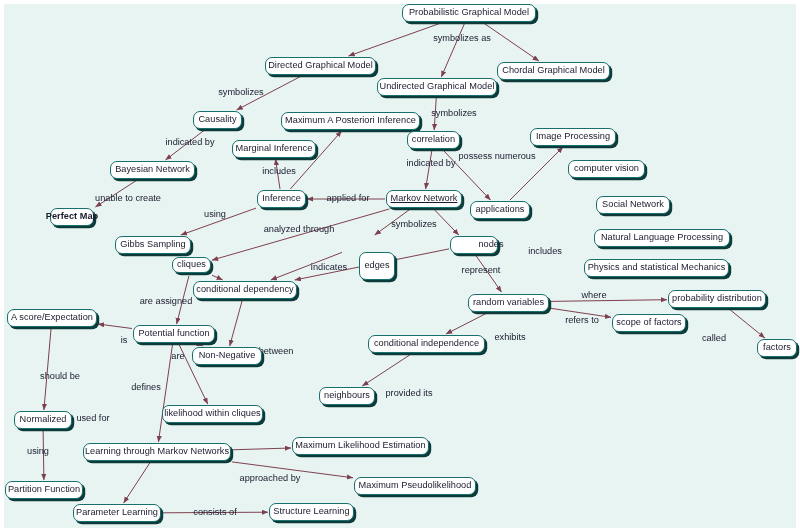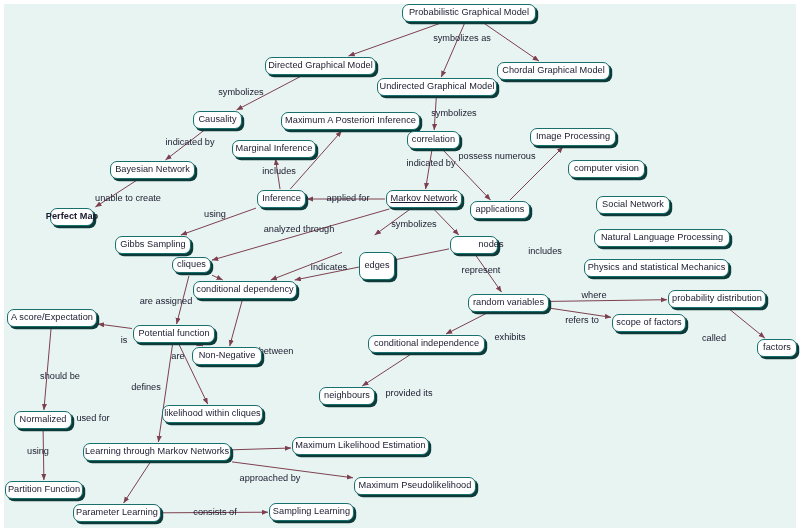--- a/index.html
+++ b/index.html
@@ -144,21 +144,21 @@
       <div class="node" style="left: 368px; top: 335px; width: 117px; height: 18px;">conditional independence</div>
       <div class="node" style="left: 192px; top: 347px; width: 70px; height: 18px;">Non-Negative</div>
       <div class="node" style="left: 319px; top: 387px; width: 56px; height: 18px;">neighbours</div>
       <div class="node" style="left: 162px; top: 405px; width: 101px; height: 18px;">likelihood within cliques</div>
       <div class="node" style="left: 14px; top: 411px; width: 58px; height: 18px;">Normalized</div>
       <div class="node" style="left: 292px; top: 437px; width: 137px; height: 18px;">Maximum Likelihood Estimation</div>
       <div class="node" style="left: 83px; top: 443px; width: 148px; height: 18px;">Learning through Markov Networks</div>
       <div class="node" style="left: 354px; top: 477px; width: 122px; height: 18px;">Maximum Pseudolikelihood</div>
       <div class="node" style="left: 5px; top: 481px; width: 78px; height: 18px;">Partition Function</div>
       <div class="node" style="left: 73px; top: 504px; width: 88px; height: 18px;">Parameter Learning</div>
-      <div class="node" style="left: 269px; top: 503px; width: 85px; height: 18px;">Sampling Learning</div>
+      <div class="node" style="left: 269px; top: 503px; width: 85px; height: 18px;">Structure Learning</div>
     </div>
   <div id="label-layer">
       <span class="elabel" style="left: 462px; top: 39px;">symbolizes as</span>
       <span class="elabel" style="left: 241px; top: 93px;">symbolizes</span>
       <span class="elabel" style="left: 454px; top: 114px;">symbolizes</span>
       <span class="elabel" style="left: 190px; top: 143px;">indicated by</span>
       <span class="elabel" style="left: 431px; top: 164px;">indicated by</span>
       <span class="elabel" style="left: 497px; top: 157px;">possess numerous</span>
       <span class="elabel" style="left: 128px; top: 199px;">unable to create</span>
       <span class="elabel" style="left: 279px; top: 172px;">includes</span>

